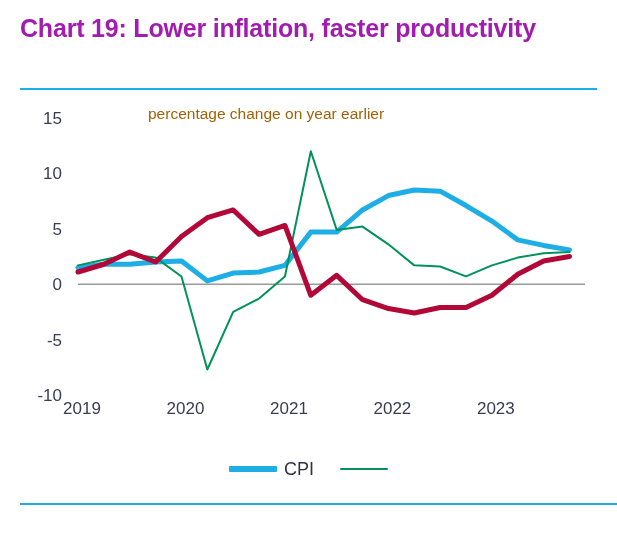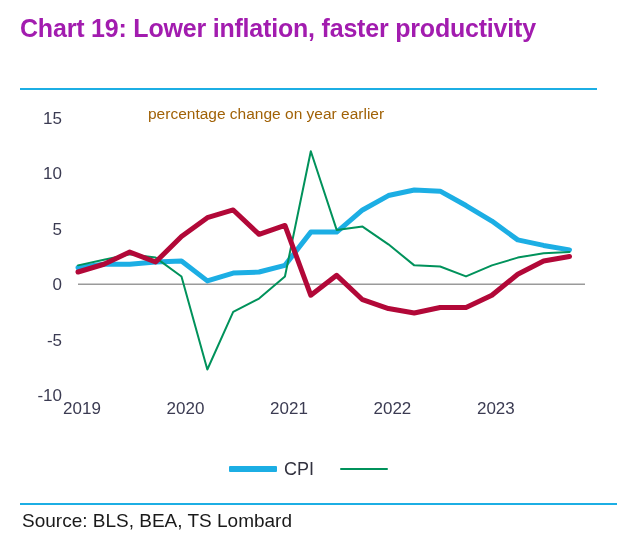--- a/index.html
+++ b/index.html
@@ -168,15 +168,14 @@
       <div class="legend-item">
         <span class="legend-swatch thick" style="background: rgb(28, 174, 228);"></span>
         <span class="legend-label">CPI</span>
       </div>
       <div class="legend-item">
         <span class="legend-swatch thin" style="background: rgb(0, 146, 91);"></span>
       </div>
     </div>
 
   <div class="source-rule"></div>
-  <div class="source-text">Source: BLS, BEA, TS Lombard</div>
 
 </div>
 
 </body></html>

